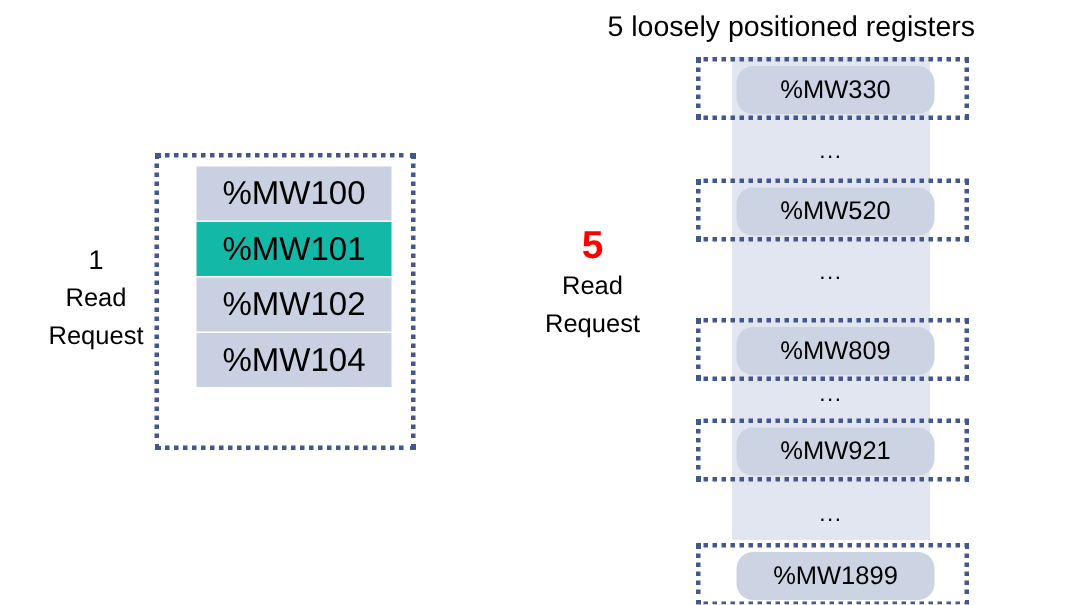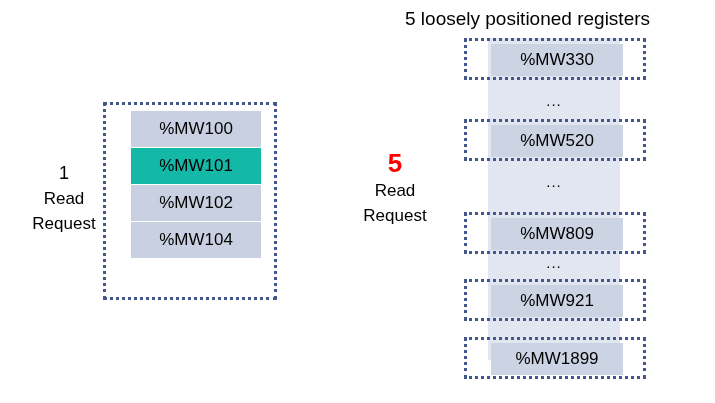--- a/index.html
+++ b/index.html
@@ -73,21 +73,21 @@
     left: 25px;
     top: 6px;
     width: 130px;
     height: 186px;
   }
   .reg-row {
     height: 36px;
     line-height: 36px;
     margin-bottom: 1px;
     text-align: center;
-    font-size: 17px;
+    font-size: 22px;
     color: #000000;
     background: #c9d0e2;
   }
   .reg-row.alt {
     background: #14b8a6;
   }
 
   
   #right-heading {
     left: 405px;
@@ -120,20 +120,21 @@
     position: absolute;
     left: 24px;
     top: 3px;
     width: 132px;
     height: 32px;
     line-height: 32px;
     text-align: center;
     font-size: 17px;
     color: #000000;
     background: #ccd3e3;
+    border-radius: 11px;
   }
   .ellipsis {
     position: absolute;
     left: 488px;
     width: 132px;
     text-align: center;
     font-size: 15px;
     line-height: 14px;
     letter-spacing: 1px;
     color: #000000;
@@ -187,17 +188,17 @@
   </div>
 
   <div class="ellipsis" style="top:256px;">...</div>
 
   <div class="loose-box" style="top:279px;">
     <div class="loose-fill">%MW921</div>
   </div>
 
   <div class="ellipsis" style="top:336px;">...</div>
 
-  <div class="loose-box" style="top:337px;">
+  <div class="loose-box" style="top:362px;">
     <div class="loose-fill">%MW1899</div>
   </div>
 
 </div>
 
 </body></html>

